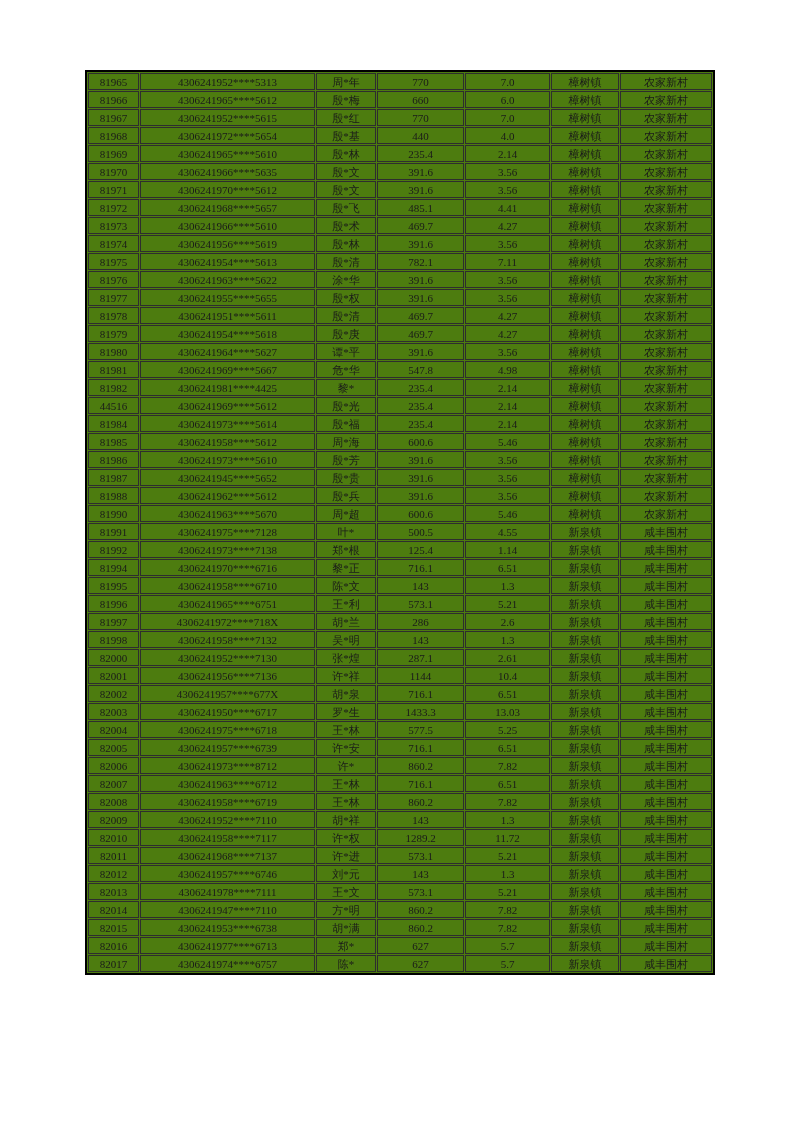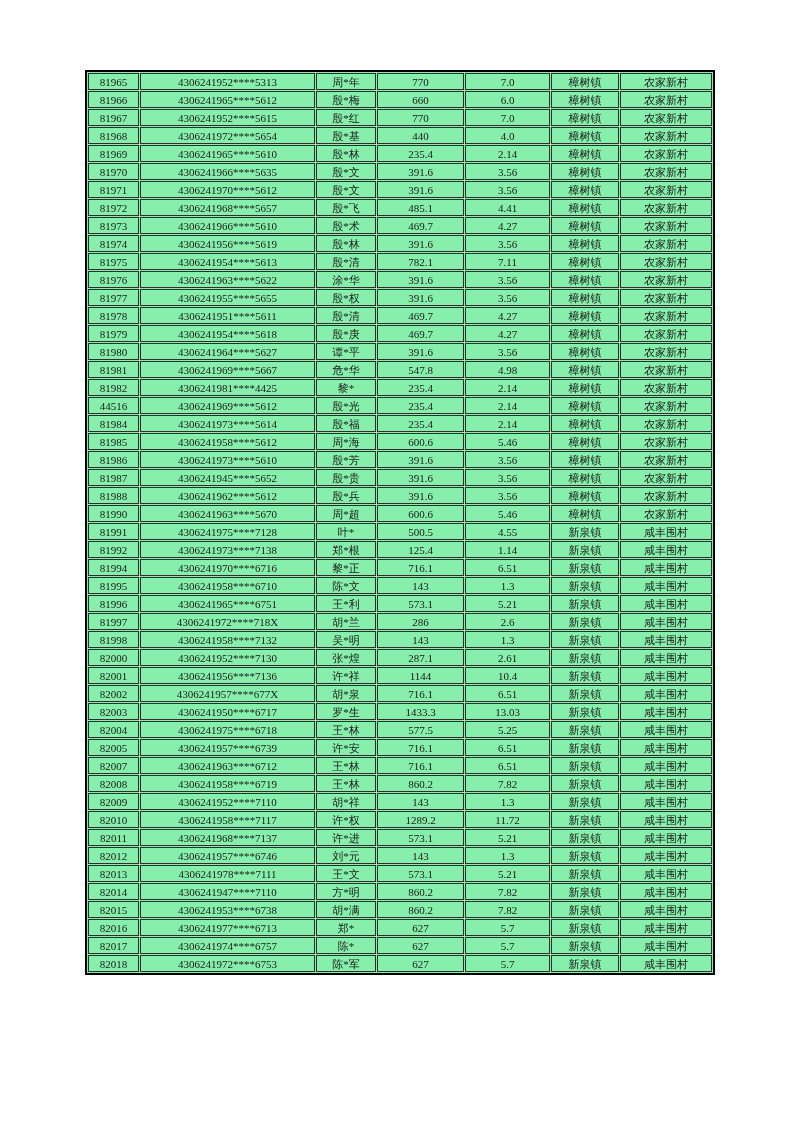--- a/index.html
+++ b/index.html
@@ -15,21 +15,21 @@
     overflow: hidden;
   }
   table.roster {
     position: absolute;
     left: 85px;
     top: 70px;
     border-collapse: separate;
     border-spacing: 1px;
     border: 2px solid #000000;
     table-layout: fixed;
-    background: #86efac;
+    background: #4d7c0f;
   }
   table.roster td {
     box-sizing: border-box;
     border: 1px solid #2e2e2e;
     height: 17px;
     padding: 0;
     text-align: center;
     vertical-align: middle;
     font-family: "Liberation Serif", "DejaVu Serif", serif;
     font-size: 11px;
@@ -397,20 +397,29 @@
         <tr>
           <td>82005</td>
           <td>4306241957****6739</td>
           <td>许*安</td>
           <td>716.1</td>
           <td>6.51</td>
           <td>新泉镇</td>
           <td>咸丰围村</td>
         </tr>
         <tr>
+          <td>82006</td>
+          <td>4306241973****8712</td>
+          <td>许*</td>
+          <td>860.2</td>
+          <td>7.82</td>
+          <td>新泉镇</td>
+          <td>咸丰围村</td>
+        </tr>
+        <tr>
           <td>82007</td>
           <td>4306241963****6712</td>
           <td>王*林</td>
           <td>716.1</td>
           <td>6.51</td>
           <td>新泉镇</td>
           <td>咸丰围村</td>
         </tr>
         <tr>
           <td>82008</td>
@@ -495,24 +504,15 @@
         </tr>
         <tr>
           <td>82017</td>
           <td>4306241974****6757</td>
           <td>陈*</td>
           <td>627</td>
           <td>5.7</td>
           <td>新泉镇</td>
           <td>咸丰围村</td>
         </tr>
-        <tr>
-          <td>82018</td>
-          <td>4306241972****6753</td>
-          <td>陈*军</td>
-          <td>627</td>
-          <td>5.7</td>
-          <td>新泉镇</td>
-          <td>咸丰围村</td>
-        </tr>
       </tbody>
   </table>
 </div>
 
 </body></html>

